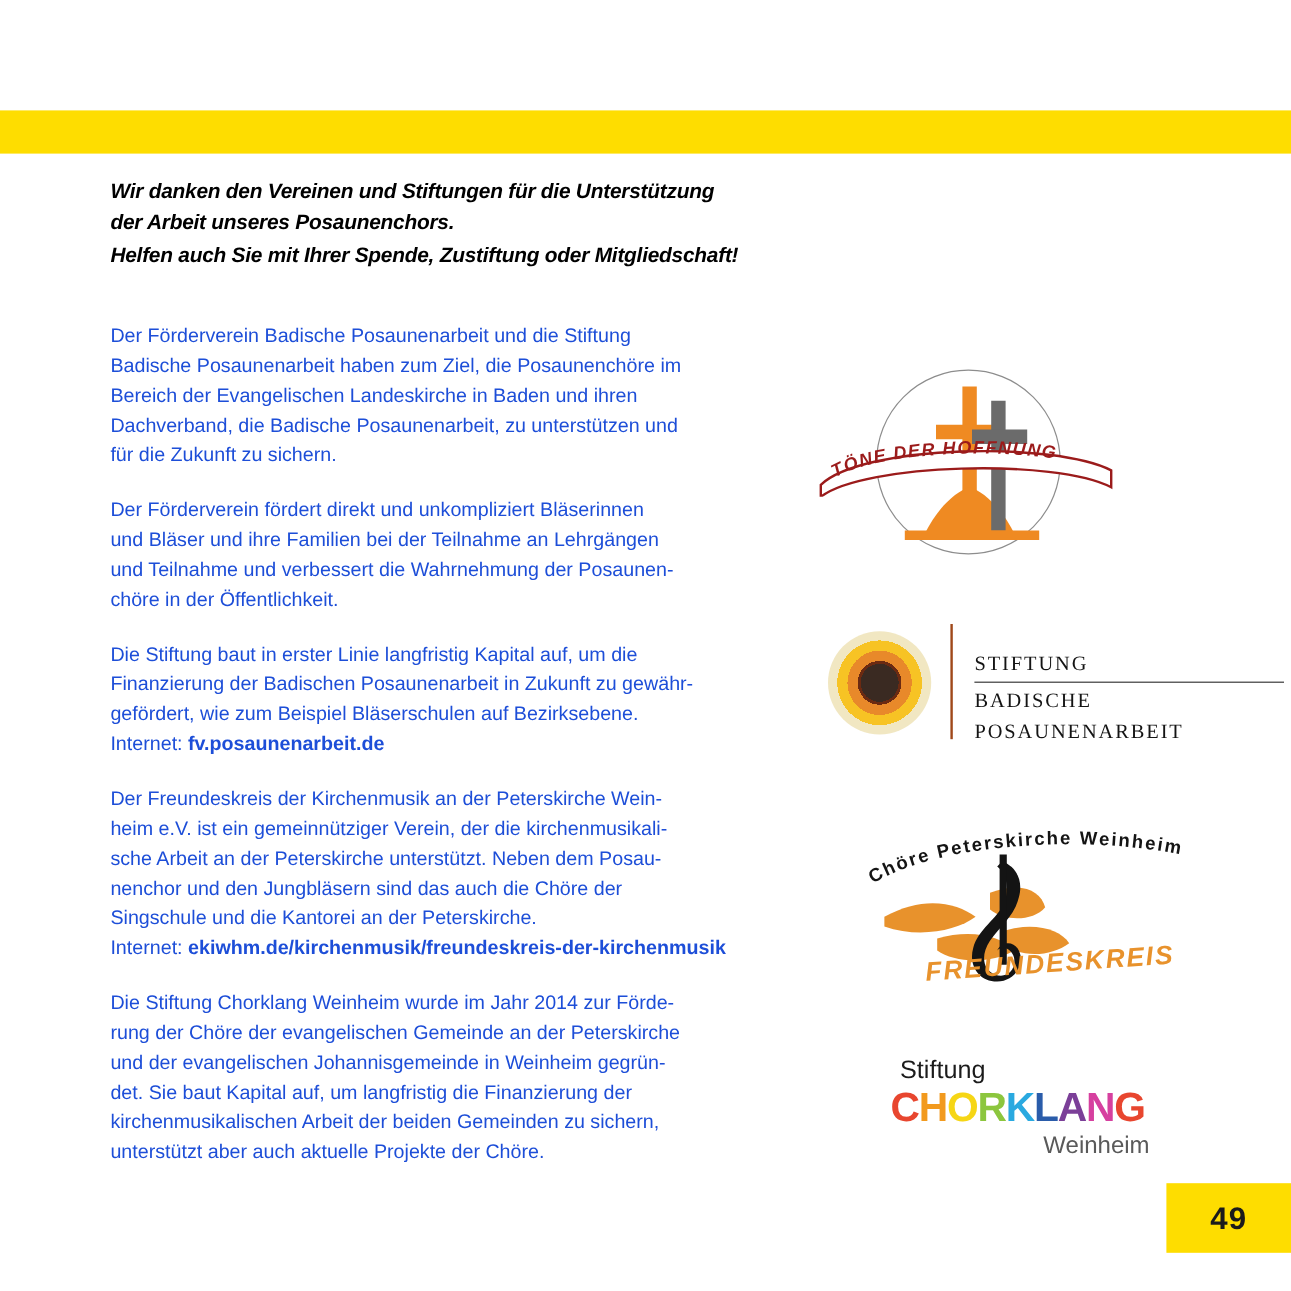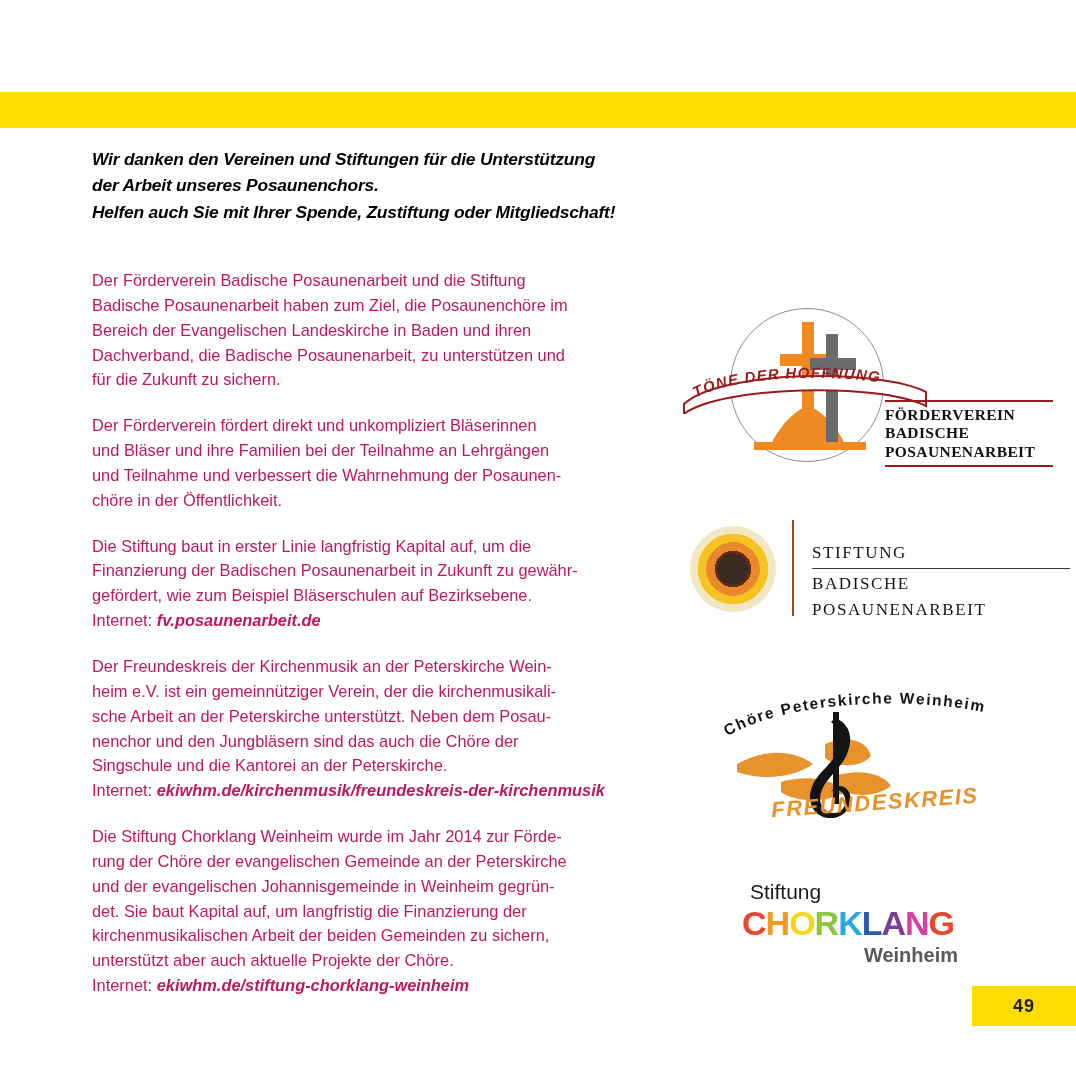--- a/index.html
+++ b/index.html
@@ -39,25 +39,24 @@
   
   .body-col {
     position: absolute;
     left: 92px; top: 268px;
     width: 560px;
   }
   .para {
     font-size: 16.4px;
     line-height: 1.515;
     margin-bottom: 21px;
-    color: #be185d;
+    color: #1d4ed8;
   }
   .para div { white-space: nowrap; }
   .para .url {
-    font-style: italic;
     font-weight: bold;
   }
   .para .lbl { font-style: normal; font-weight: normal; }
 
   
   .logos {
     position: absolute;
     left: 660px; top: 300px;
     width: 400px;
   }
@@ -181,33 +180,32 @@
     white-space: nowrap;
   }
   .l4-word span { display: inline-block; }
   .l4-wein {
     font-family: "Liberation Sans", sans-serif;
     font-size: 20px;
     color: #5a5a5a;
     text-align: right;
     width: 216px;
     margin-top: 4px;
-    font-weight: bold;
   }
 
   
   .page-tab {
     position: absolute;
     right: 0; top: 986px;
-    width: 104px; height: 40px;
+    width: 104px; height: 58px;
     background: #fedd00;
     display: flex;
     align-items: center;
     justify-content: center;
-    font-size: 18px;
+    font-size: 26px;
     font-weight: bold;
     color: #1b1b1b;
     letter-spacing: 1px;
   }
 </style>
 </head>
 <body>
 
 <div class="top-band"></div>
 
@@ -254,23 +252,20 @@
     </div>
   </div>
 
   <div class="para">
     <div>Die Stiftung Chorklang Weinheim wurde im Jahr 2014 zur Förde-</div>
     <div>rung der Chöre der evangelischen Gemeinde an der Peterskirche</div>
     <div>und der evangelischen Johannisgemeinde in Weinheim gegrün-</div>
     <div>det. Sie baut Kapital auf, um langfristig die Finanzierung der</div>
     <div>kirchenmusikalischen Arbeit der beiden Gemeinden zu sichern,</div>
     <div>unterstützt aber auch aktuelle Projekte der Chöre.</div>
-    <div>
-      <span class="lbl">Internet: </span><span class="url">ekiwhm.de/stiftung-chorklang-weinheim</span>
-    </div>
   </div>
 
 </div>
 
 <div class="logos">
 
   <div class="logo1">
     <div class="l1-circle"></div>
     <svg class="l1-fountain" viewBox="0 0 140 145">
       <path d="M62 8 L74 8 L74 132 L62 132 Z" fill="#ef8a22"></path>
@@ -283,27 +278,20 @@
     </svg>
     <div class="l1-band">
       <svg viewBox="0 0 250 52" width="250" height="52">
         <path d="M4,42 C40,8 200,6 246,30 L246,44 C200,20 40,24 4,52 Z" fill="#ffffff" stroke="#9b1b1b" stroke-width="2"></path>
         <path id="arcpath" d="M10,40 C46,10 198,9 242,32" fill="none"></path>
         <text font-family="Liberation Sans, sans-serif" font-size="15" font-weight="bold" font-style="italic" fill="#9b1b1b" letter-spacing="1.2">
           <textPath href="#arcpath" startOffset="3%">TÖNE DER HOFFNUNG</textPath>
         </text>
       </svg>
     </div>
-    <div class="l1-fv">
-      <div class="rule"></div>
-      <div class="t">FÖRDERVEREIN</div>
-      <div class="t">BADISCHE</div>
-      <div class="t">POSAUNENARBEIT</div>
-      <div class="rule-b"></div>
-    </div>
   </div>
 
   <div class="logo2">
     <div class="l2-rings"></div>
     <div class="l2-vline"></div>
     <div class="l2-text">
       <div>STIFTUNG</div>
       <div class="rule"></div>
       <div>BADISCHE POSAUNENARBEIT</div>
     </div>

